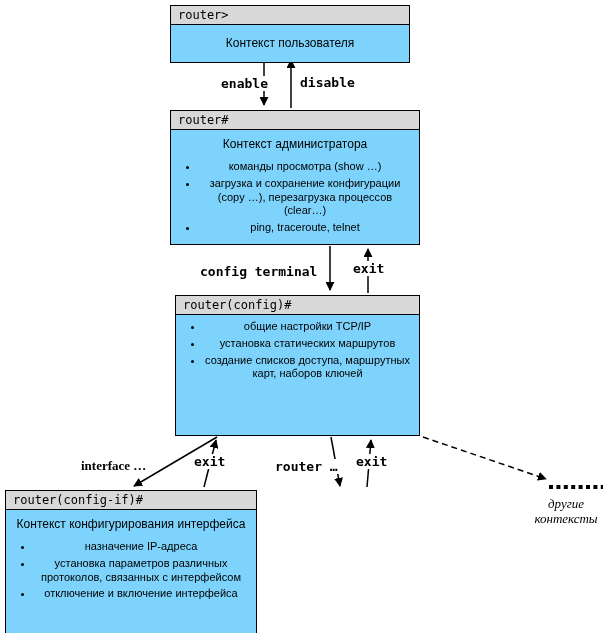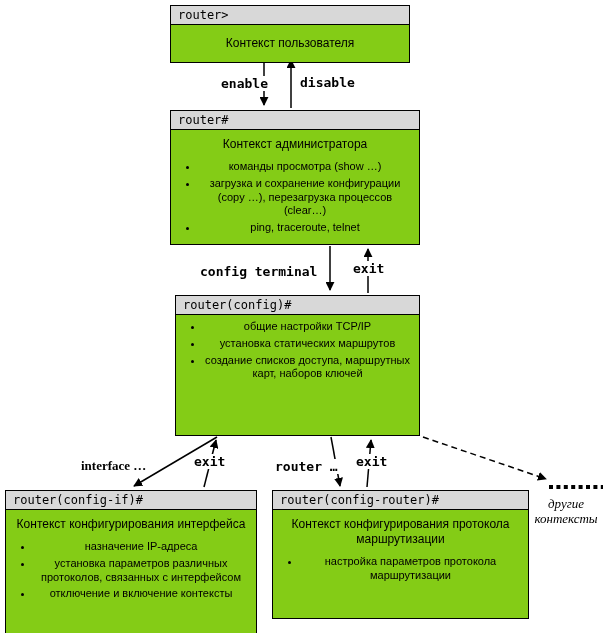--- a/index.html
+++ b/index.html
@@ -7,21 +7,21 @@
   html,body { background:#fff; }
   .canvas {
     position:relative; width:604px; height:633px;
     background:var(--bg,#ffffff); color:#000;
     font-family:"Liberation Sans", sans-serif; overflow:hidden;
   }
   .arrows { position:absolute; left:0; top:0; width:604px; height:633px; }
   .arrows line { stroke:var(--border,#000); stroke-width:1.5; }
   .arrows .dashed { stroke-dasharray:6 4; }
   .arrows .dots  { stroke-width:4; stroke-dasharray:4 3.4; }
-  .box { position:absolute; border:1px solid var(--border,#000); background:#84cc16; }
+  .box { position:absolute; border:1px solid var(--border,#000); background:#7dd3fc; }
   .box-header {
     height:19px; background:var(--header-bg,#d8d8d8);
     border-bottom:1px solid var(--border,#000);
     font-family:"DejaVu Sans Mono","Liberation Mono",monospace;
     font-size:12px; line-height:18px; padding:0 7px; white-space:pre;
   }
   .box-title { text-align:center; font-size:12px; line-height:1.25; padding:7px 6px 3px; }
   .box ul { margin:5px 8px 6px 28px; font-size:11px; line-height:1.25;text-align:center; }
   .box li { margin-bottom:3px; }
   .edge-label {
@@ -93,31 +93,24 @@
       <li>создание списков доступа, маршрутных карт, наборов ключей</li>
     </ul>
   </div>
 
   <div class="box" id="box-if">
     <div class="box-header">router(config-if)#</div>
     <div class="box-title">Контекст конфигурирования интерфейса</div>
     <ul>
       <li>назначение IP-адреса</li>
       <li>установка параметров различных протоколов, связанных с интерфейсом</li>
-      <li>отключение и включение контексты</li>
+      <li>отключение и включение интерфейса</li>
     </ul>
   </div>
 
-  <div class="box" id="box-router">
-    <div class="box-header">router(config-router)#</div>
-    <div class="box-title">Контекст конфигурирования протокола маршрутизации</div>
-    <ul>
-      <li>настройка параметров протокола маршрутизации</li>
-    </ul>
-  </div>
 
   <div class="edge-label" id="lbl-enable">enable</div>
   <div class="edge-label" id="lbl-disable">disable</div>
   <div class="edge-label" id="lbl-config-terminal">config terminal</div>
   <div class="edge-label" id="lbl-exit-admin">exit</div>
   <div class="edge-label" id="lbl-interface">interface …</div>
   <div class="edge-label" id="lbl-exit-if">exit</div>
   <div class="edge-label" id="lbl-router">router …</div>
   <div class="edge-label" id="lbl-exit-router">exit</div>
 

